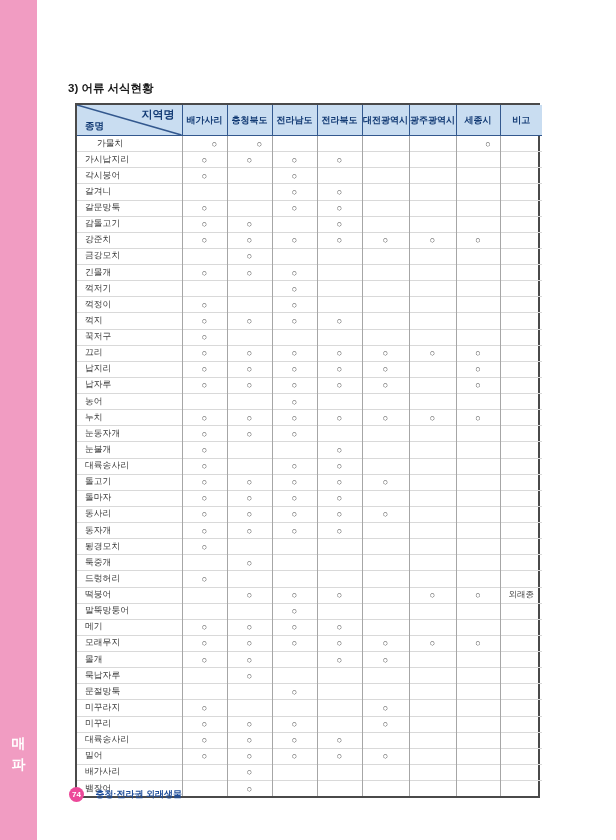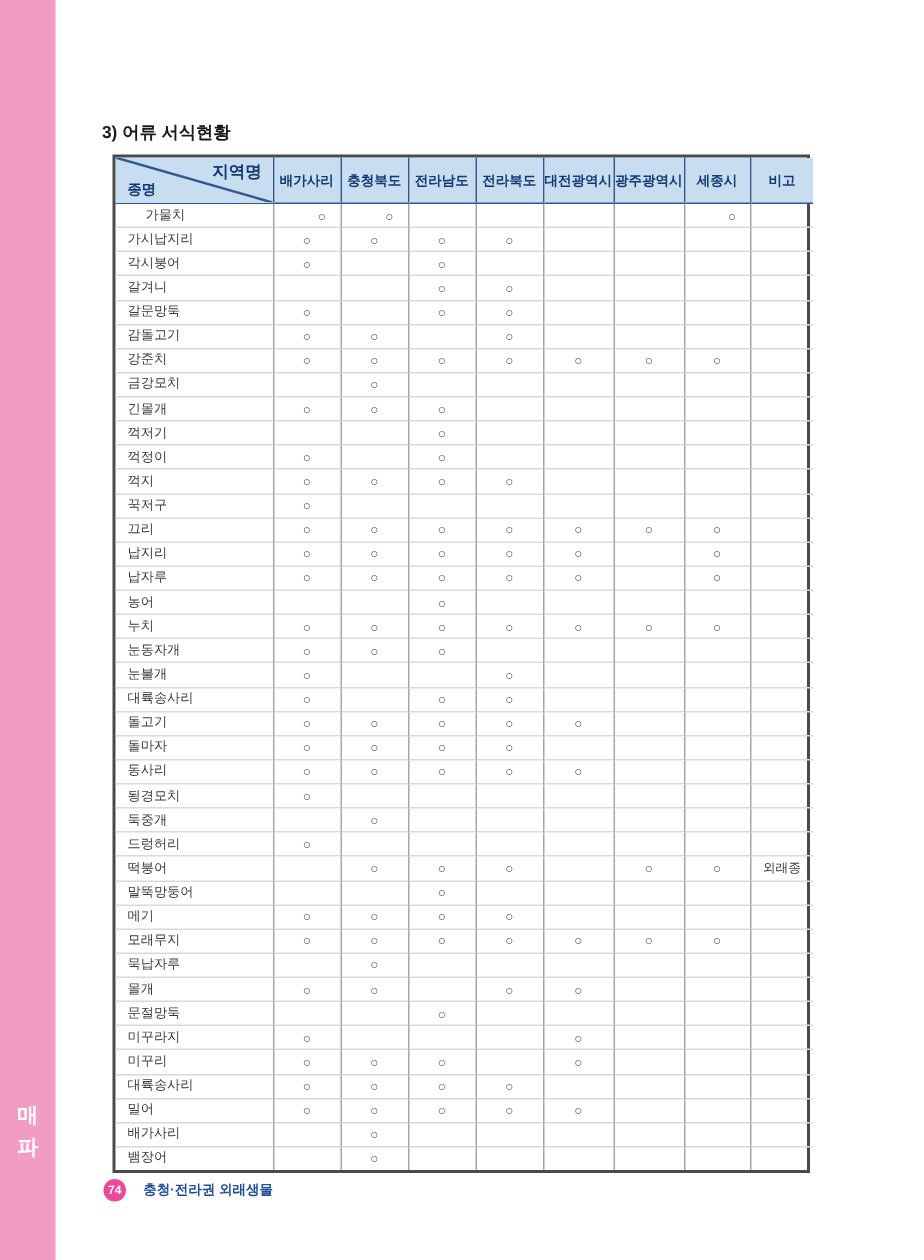--- a/index.html
+++ b/index.html
@@ -352,20 +352,31 @@
           <td class="mark">○</td>
           <td class="mark">○</td>
           <td class="mark">○</td>
           <td class="mark">○</td>
           <td class="mark">○</td>
           <td class="mark"></td>
           <td class="mark"></td>
           <td class="note"></td>
         </tr>
         <tr>
+          <td class="species">동자개</td>
+          <td class="mark">○</td>
+          <td class="mark">○</td>
+          <td class="mark">○</td>
+          <td class="mark">○</td>
+          <td class="mark"></td>
+          <td class="mark"></td>
+          <td class="mark"></td>
+          <td class="note"></td>
+        </tr>
+        <tr>
           <td class="species">됭경모치</td>
           <td class="mark">○</td>
           <td class="mark"></td>
           <td class="mark"></td>
           <td class="mark"></td>
           <td class="mark"></td>
           <td class="mark"></td>
           <td class="mark"></td>
           <td class="note"></td>
         </tr>
@@ -429,37 +440,37 @@
           <td class="mark">○</td>
           <td class="mark">○</td>
           <td class="mark">○</td>
           <td class="mark">○</td>
           <td class="mark">○</td>
           <td class="mark">○</td>
           <td class="mark">○</td>
           <td class="note"></td>
         </tr>
         <tr>
+          <td class="species">몰개</td>
+          <td class="mark">○</td>
+          <td class="mark">○</td>
+          <td class="mark"></td>
+          <td class="mark">○</td>
+          <td class="mark">○</td>
+          <td class="mark"></td>
+          <td class="mark"></td>
+          <td class="note"></td>
+        </tr>
+        <tr>
           <td class="species">묵납자루</td>
           <td class="mark"></td>
           <td class="mark">○</td>
           <td class="mark"></td>
           <td class="mark"></td>
           <td class="mark"></td>
-          <td class="mark"></td>
-          <td class="mark"></td>
-          <td class="note"></td>
-        </tr>
-        <tr>
-          <td class="species">몰개</td>
-          <td class="mark">○</td>
-          <td class="mark">○</td>
-          <td class="mark"></td>
-          <td class="mark">○</td>
-          <td class="mark">○</td>
           <td class="mark"></td>
           <td class="mark"></td>
           <td class="note"></td>
         </tr>
         <tr>
           <td class="species">문절망둑</td>
           <td class="mark"></td>
           <td class="mark"></td>
           <td class="mark">○</td>
           <td class="mark"></td>

